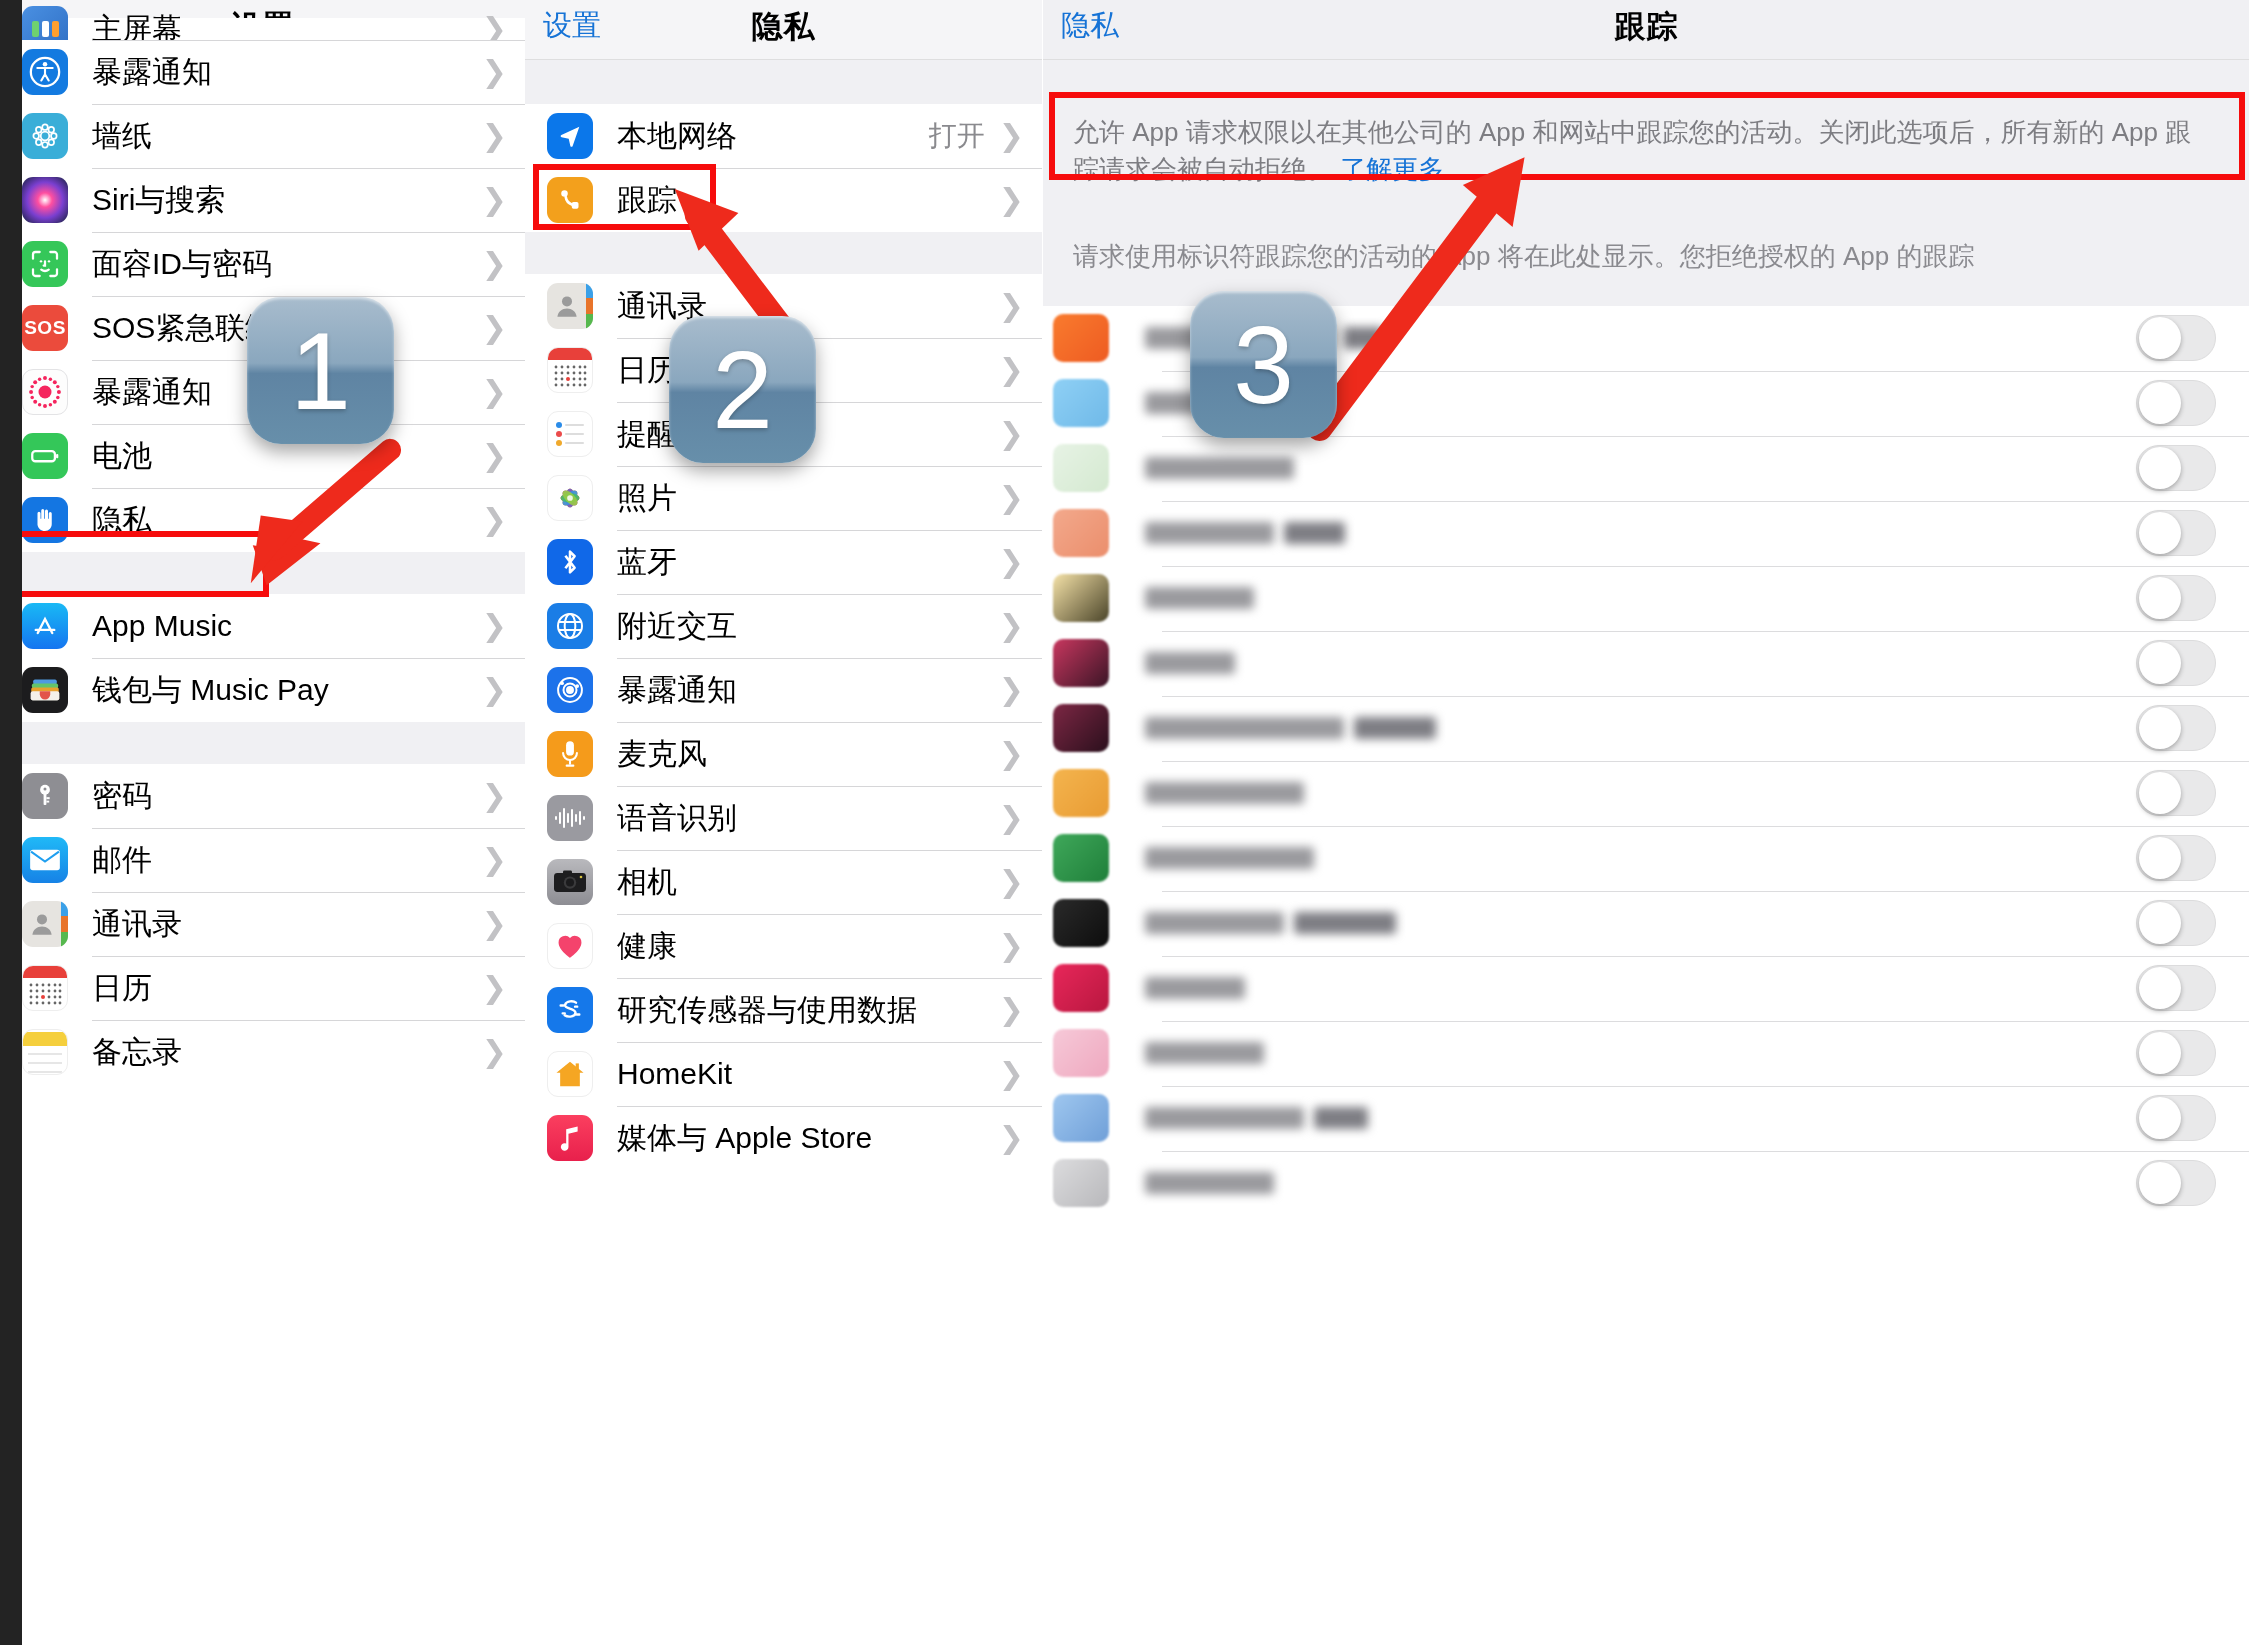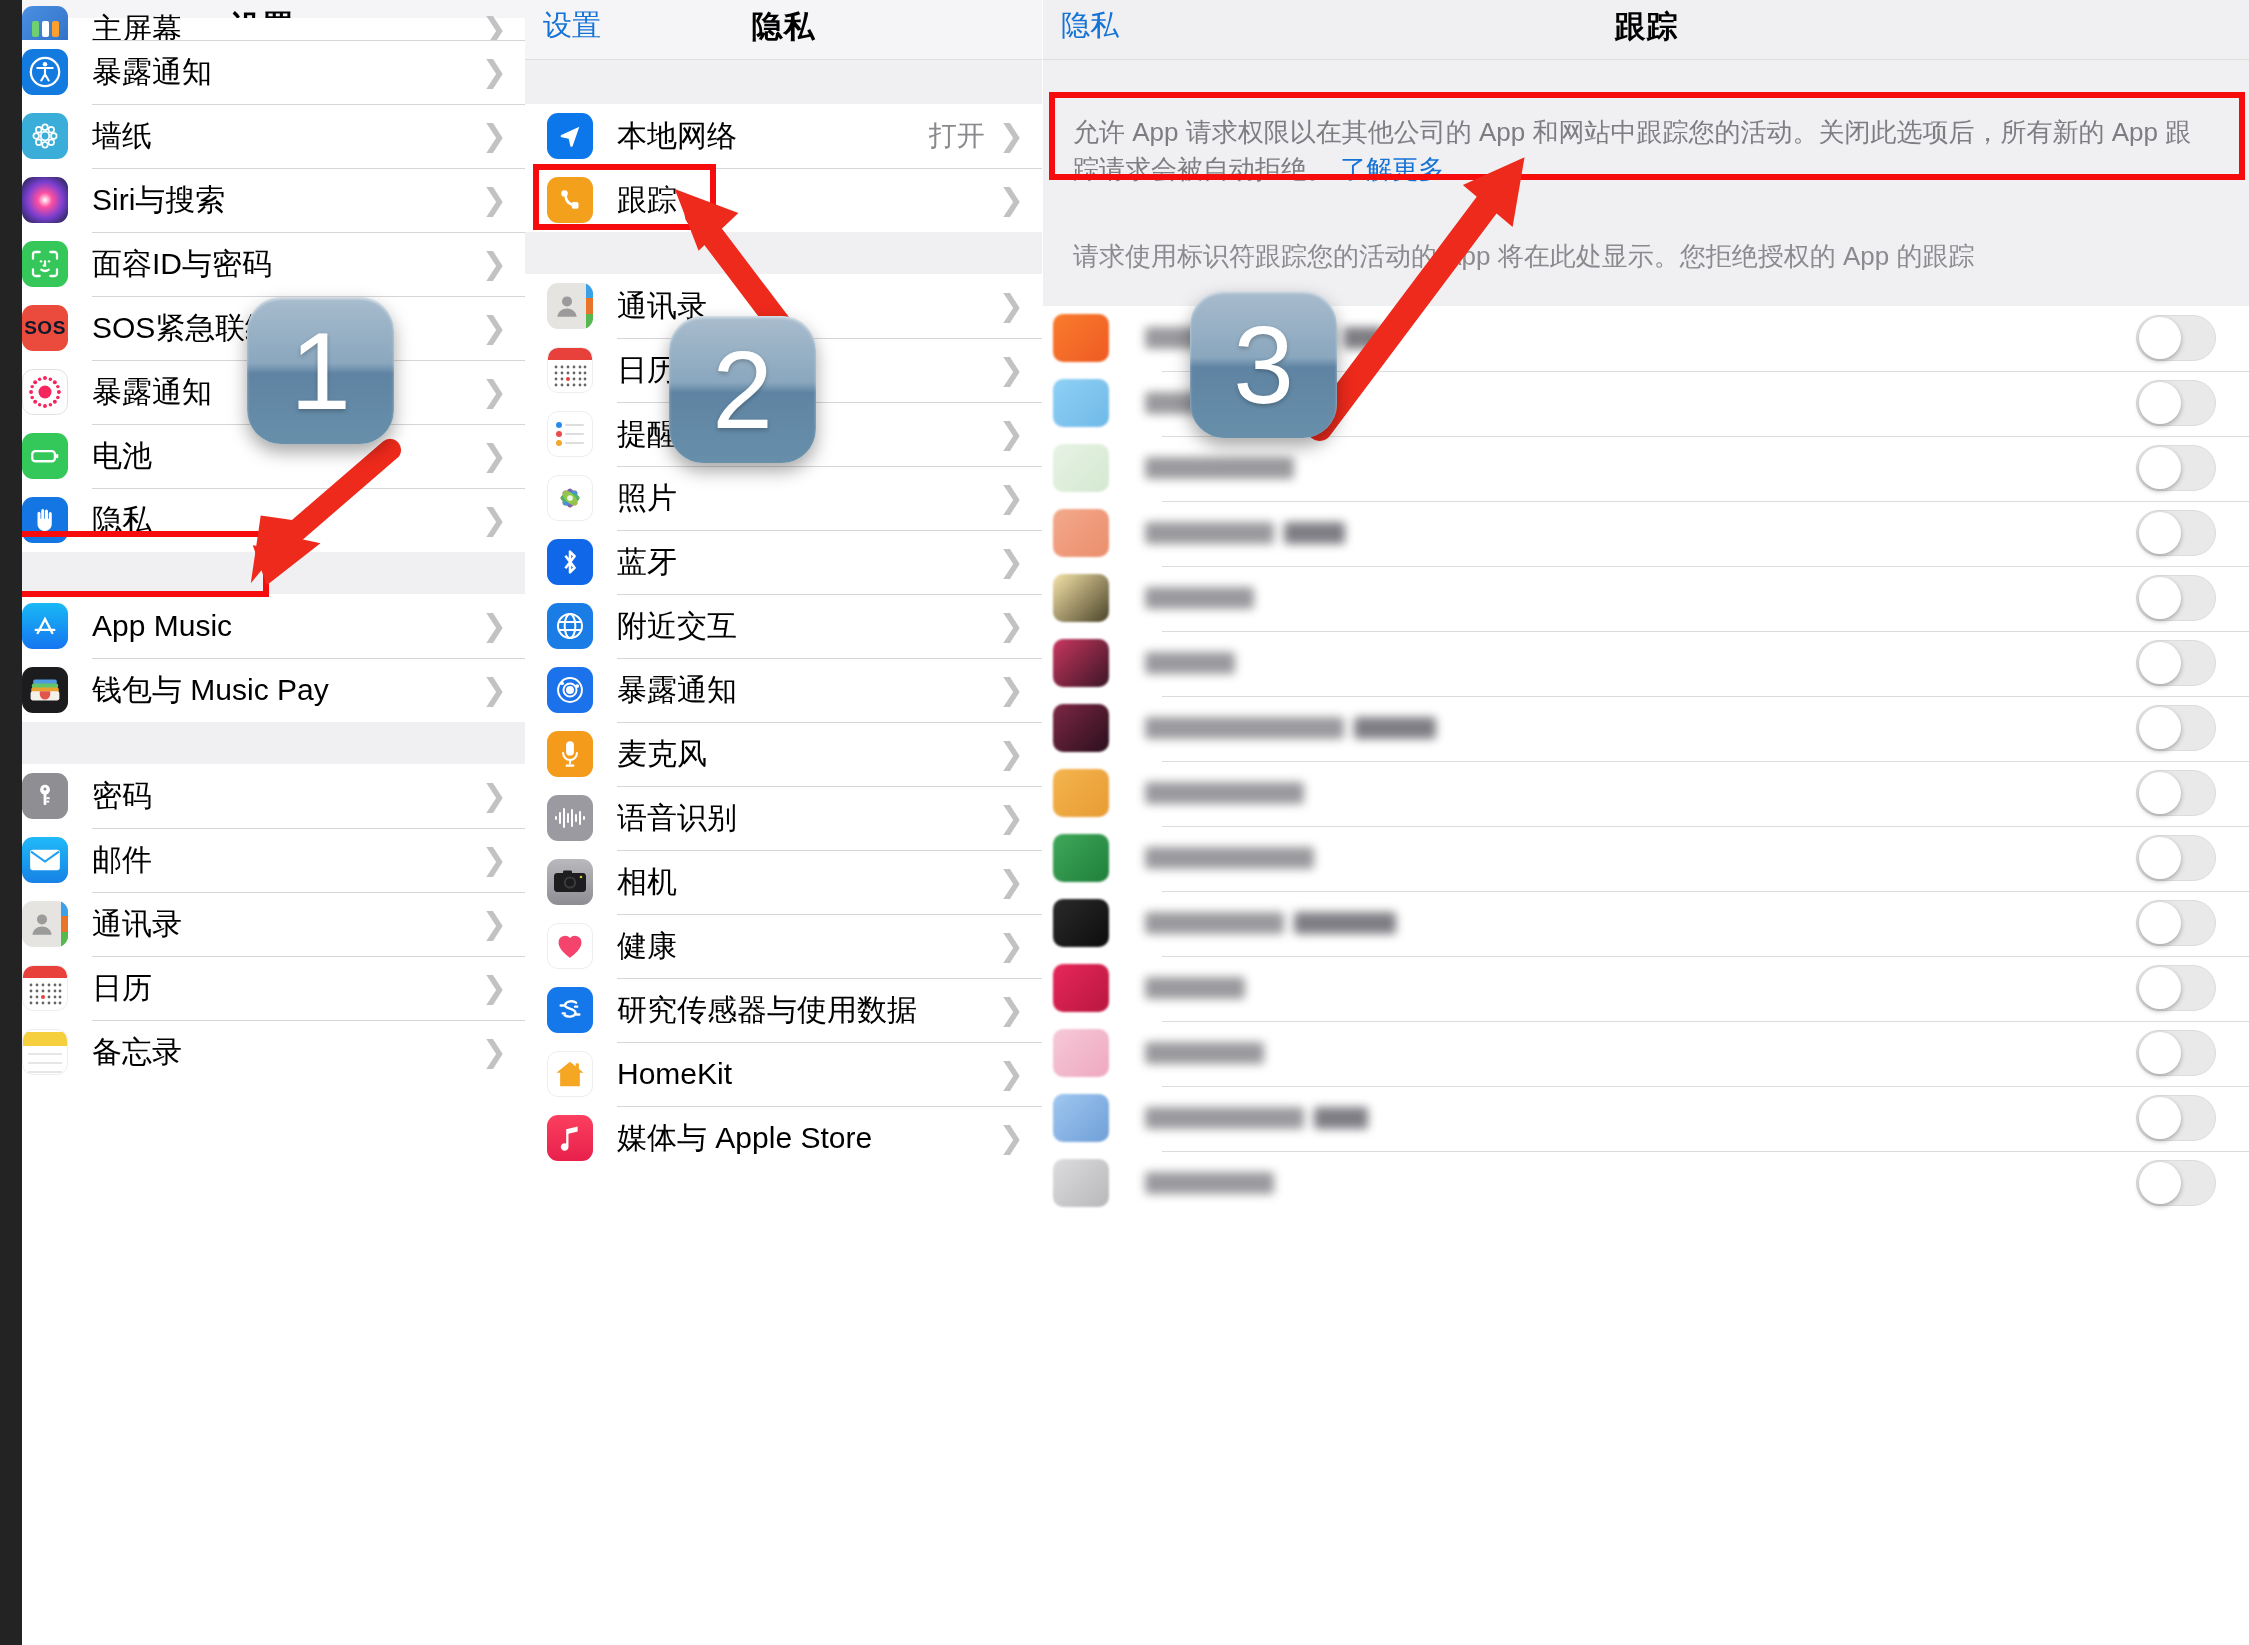--- a/index.html
+++ b/index.html
@@ -41,21 +41,21 @@
     height: 64px; padding-left: 22px; background: #fff;
   }
   .row + .row::before {
     content:""; position:absolute; left:92px; right:0; top:0;
     height:1px; background:#d6d6d8;
   }
   .app-icon {
     width: 46px; height: 46px; border-radius: 11px;
     flex: 0 0 46px; margin-right: 24px;
     display:flex; align-items:center; justify-content:center;
-    font-size: 22px; color:#0f172a; font-weight:700; overflow:hidden; position:relative;
+    font-size: 22px; color:#ffffff; font-weight:700; overflow:hidden; position:relative;
   }
   .row-label { font-size: 30px; color:#000; white-space: nowrap; }
   .row-value { margin-left:auto; font-size:28px; color:#8a8a8e; padding-right:14px; }
   .chev {
     margin-left:auto; flex:0 0 auto; color:#c2c2c5;
     font-size: 30px; padding-right: 18px; line-height:1;
   }
   .row-value + .chev { margin-left: 0; }
   .gap { height: 42px; background:#f0f0f3; }
 

